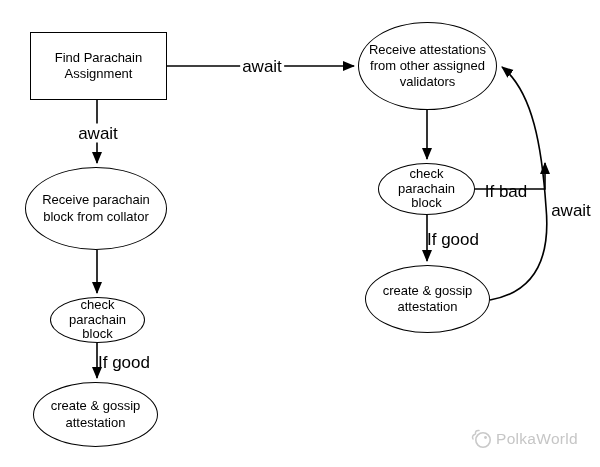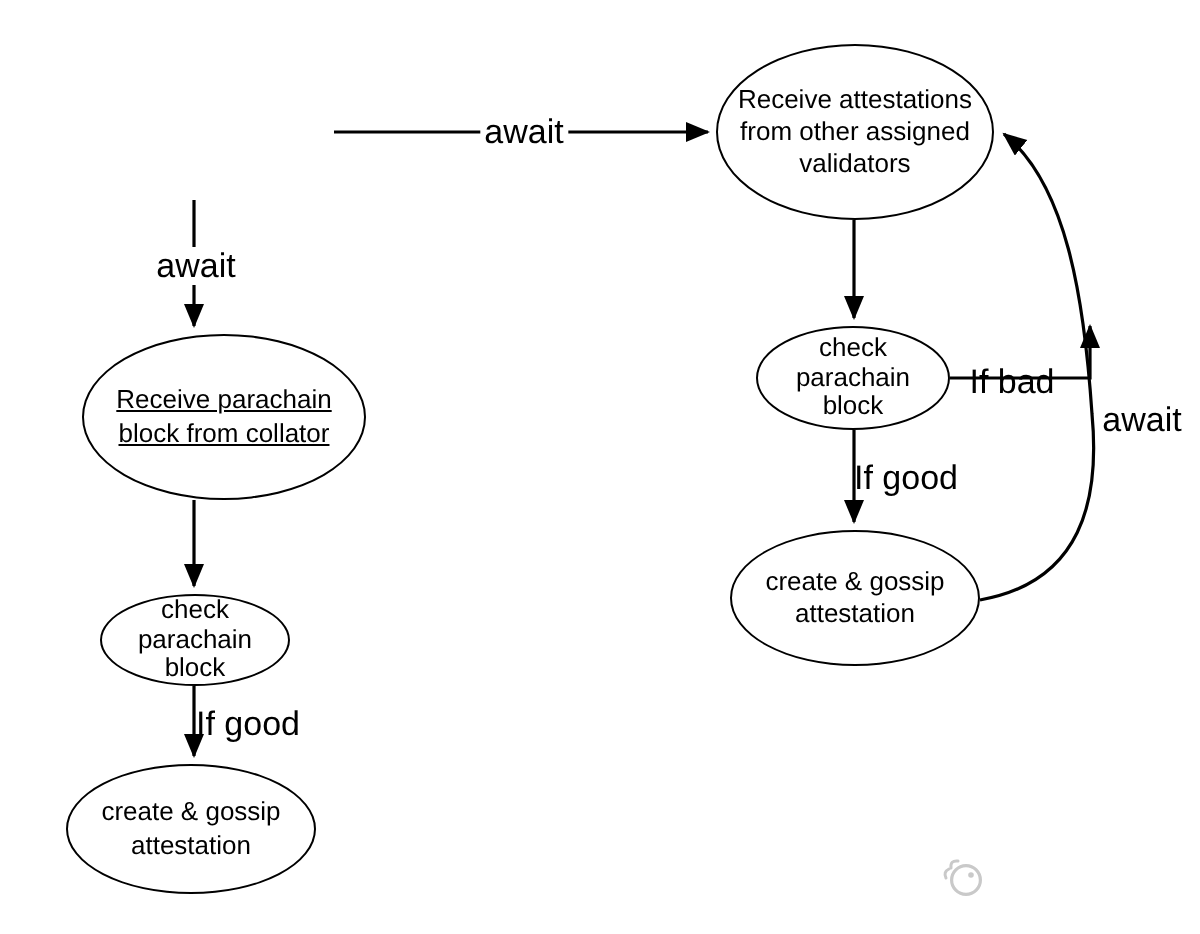--- a/index.html
+++ b/index.html
@@ -38,21 +38,21 @@
   .node span {
     white-space: pre-line;
     display: block;
   }
   .ellipse { border-radius: 50%; }
   .rectangle { border-radius: 0; }
 
   
   .n-find        { left: 30px;  top: 32px;  width: 137px; height: 68px; }
   .n-attest      { left: 358px; top: 22px;  width: 139px; height: 88px; }
-  .n-receive     { left: 41px;  top: 167px; width: 142px; height: 83px; text-decoration: underline; }
+  .n-receive     { left: 25px;  top: 167px; width: 142px; height: 83px; }
   .n-check-l     { left: 50px;  top: 297px; width: 95px;  height: 46px; line-height: 1.15; }
   .n-create-l    { left: 33px;  top: 382px; width: 125px; height: 65px; }
   .n-check-r     { left: 378px; top: 163px; width: 97px;  height: 52px; line-height: 1.15; }
   .n-create-r    { left: 365px; top: 265px; width: 125px; height: 68px; }
 
   .elabel {
     position: absolute;
     transform: translate(-50%, -50%);
     font-size: 17px;
     line-height: 1;
@@ -103,20 +103,24 @@
 
     <path d="M427,110 L427,159" fill="none" stroke="#000" stroke-width="1.6" marker-end="url(#arrow)"></path>
 
     <path d="M427,215 L427,261" fill="none" stroke="#000" stroke-width="1.6" marker-end="url(#arrow)"></path>
 
     <path d="M490,300 C541,291 550,250 546,207 C542,148 533,92 502,67" fill="none" stroke="#000" stroke-width="1.6" marker-end="url(#arrow)"></path>
 
     <path d="M475,189 L545,189 L545,163" fill="none" stroke="#000" stroke-width="1.6" marker-end="url(#arrow)"></path>
   </svg>
 
+  <div class="node rectangle n-find">
+    <span>Find Parachain
+Assignment</span>
+  </div>
 
   <div class="node ellipse n-attest">
     <span>Receive attestations
 from other assigned
 validators</span>
   </div>
 
   <div class="node ellipse n-receive">
     <span>Receive parachain
 block from collator</span>
@@ -151,15 +155,16 @@
   <div class="elabel l-if-good-l">If good</div>
   <div class="elabel l-if-good-r">If good</div>
 
   <div class="watermark">
     <svg width="22" height="26" viewBox="0 0 22 26">
       <circle cx="12" cy="14" r="7.2" fill="none" stroke="#c9c9c9" stroke-width="1.6"></circle>
       <circle cx="14.5" cy="11.5" r="1.4" fill="#c9c9c9"></circle>
       <path d="M4.5,8 Q4,4 8,4.5" fill="none" stroke="#c9c9c9" stroke-width="1.5" stroke-linecap="round"></path>
       <path d="M2,13 Q0.5,10 3.5,8.5" fill="none" stroke="#c9c9c9" stroke-width="1.5" stroke-linecap="round"></path>
     </svg>
+    <span class="watermark-text" style="color: rgb(198, 198, 198);">PolkaWorld</span>
   </div>
 
 </div>
 
 </body></html>

